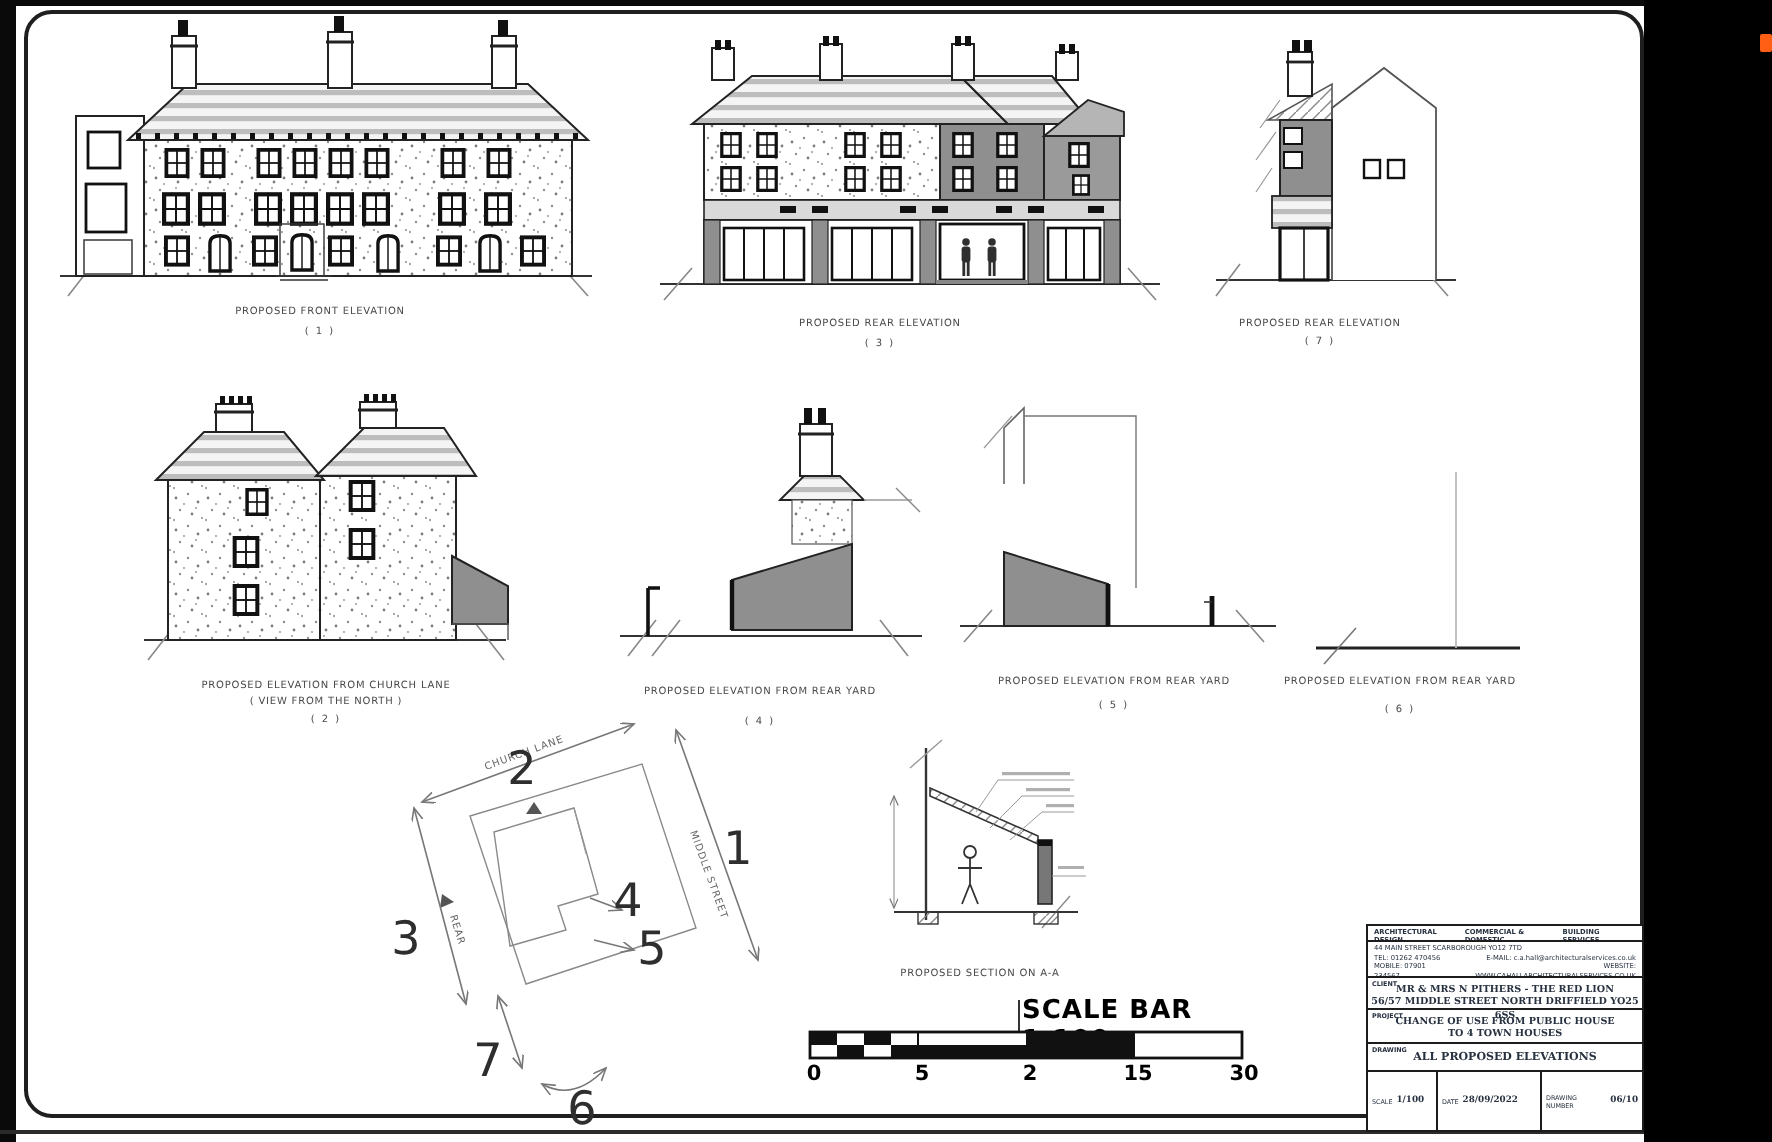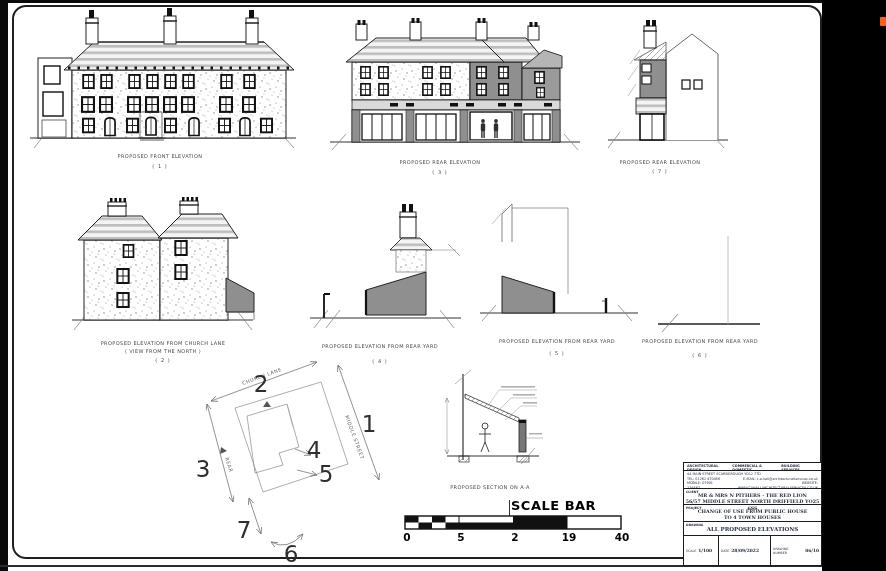--- a/index.html
+++ b/index.html
@@ -378,22 +378,22 @@
       <rect x="15.5" y="7.5" width="13.5" height="6.5" fill="#111"></rect>
         <rect x="42.5" y="7.5" width="13.5" height="6.5" fill="#111"></rect>
       <rect x="56" y="7.5" width="54" height="6.5" fill="#111"></rect>
       <rect x="110" y="1" width="54" height="13" fill="#111"></rect>
       <line x1="56" y1="1" x2="56" y2="14" stroke="#111" stroke-width="1"></line>
       <line x1="164" y1="1" x2="164" y2="14" stroke="#111" stroke-width="1"></line>
     </svg>
     <span class="sb-tick" style="left:4px;top:33px;">0</span>
     <span class="sb-tick" style="left:58px;top:33px;">5</span>
     <span class="sb-tick" style="left:112px;top:33px;">2</span>
-    <span class="sb-tick" style="left:166px;top:33px;">19</span>
-    <span class="sb-tick" style="left:219px;top:33px;">40</span>
+    <span class="sb-tick" style="left:166px;top:33px;">15</span>
+    <span class="sb-tick" style="left:219px;top:33px;">30</span>
   </div>
 
   <div class="abs tblock" style="left:683px;top:462px;width:139px;height:104px;">
     <div class="trow svc" style="height:7px;">
       <span>ARCHITECTURAL DESIGN</span>
       <span>COMMERCIAL &amp; DOMESTIC</span>
       <span>BUILDING SERVICES</span>
     </div>
     <div class="trow contact" style="height:18px;">
       <div>44 MAIN STREET SCARBOROUGH YO12 7TD</div>

